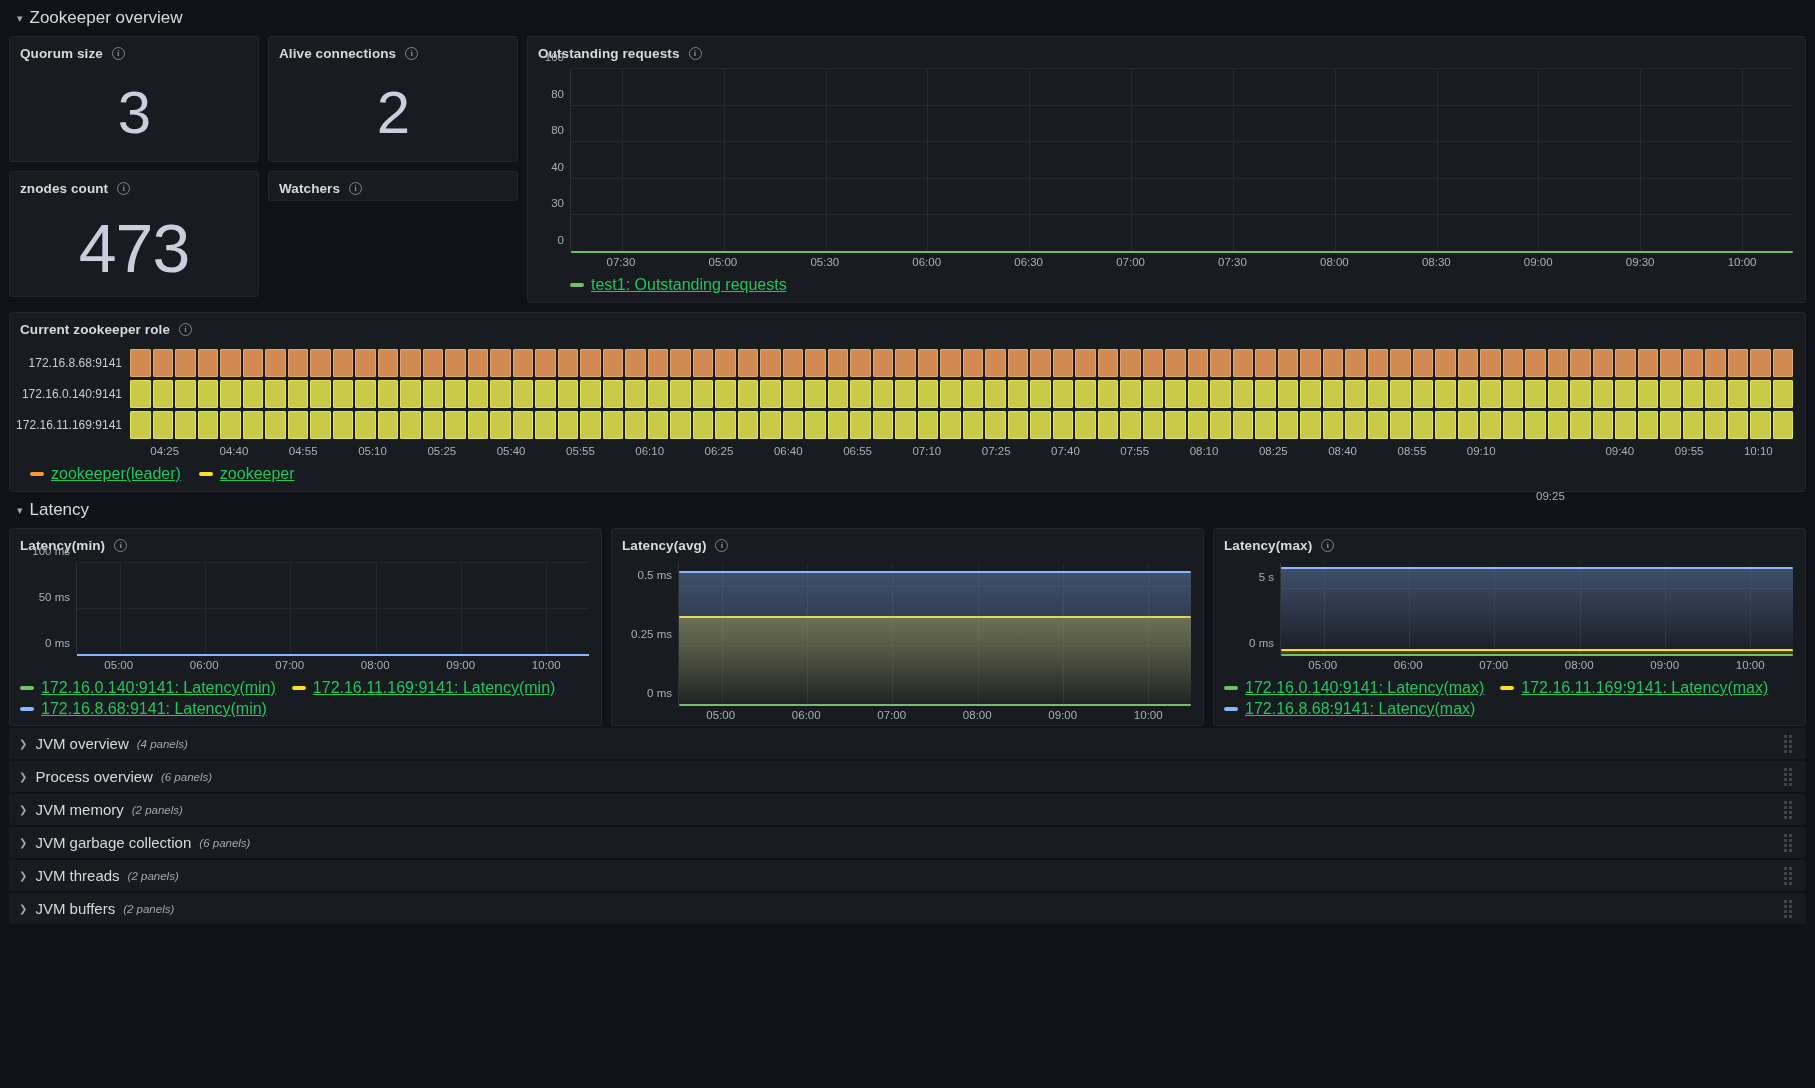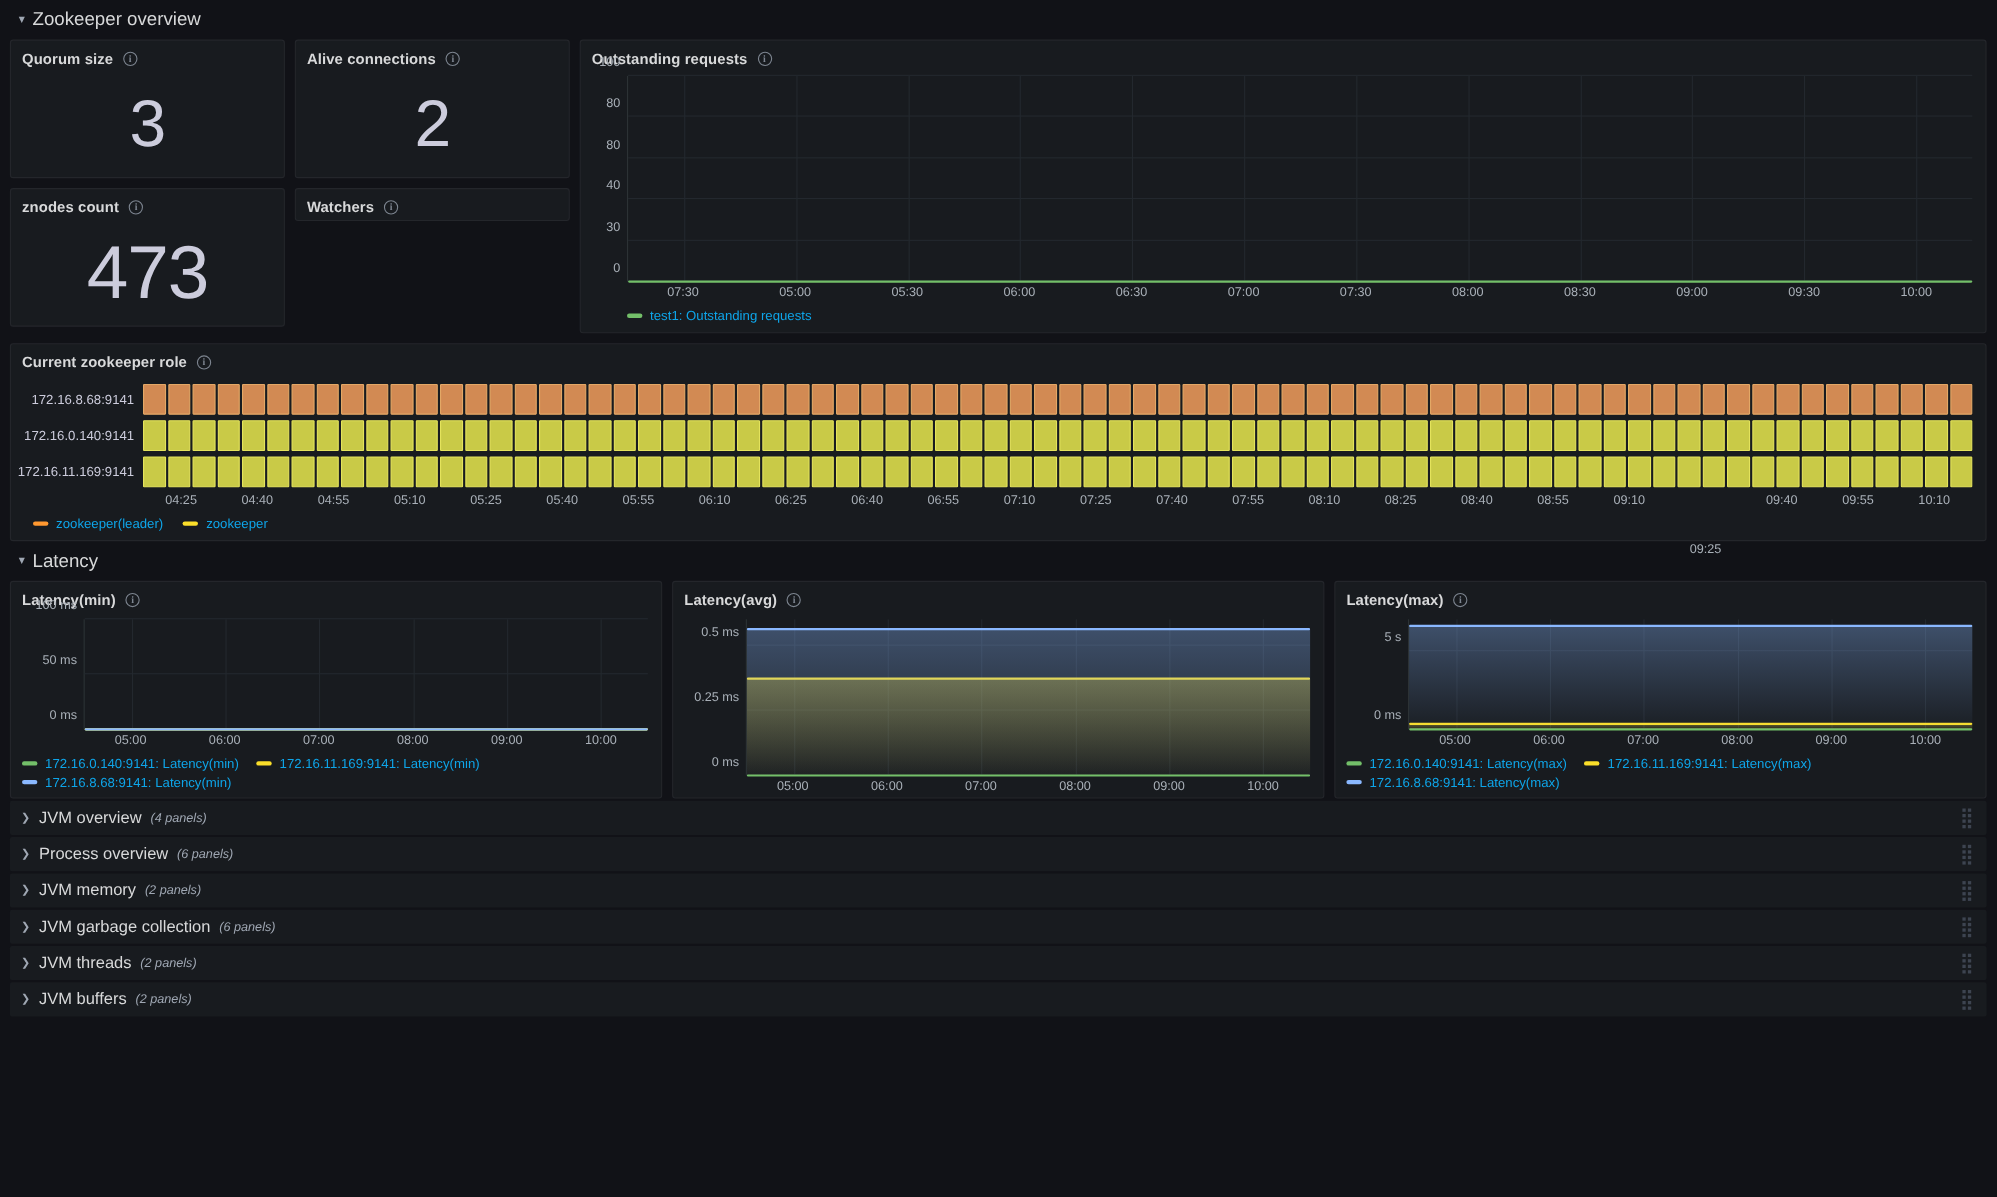--- a/index.html
+++ b/index.html
@@ -75,21 +75,21 @@
   .gridline-v { position: absolute; top: 0; bottom: 0; width: 1px; background: #23282e; }
   .series-line { position: absolute; left: 0; right: 0; height: 2px; border-radius: 1px; }
   .x-axis { position: relative; height: 21px; margin: 0 12px 0 42px; }
   .x-tick {
     position: absolute; transform: translateX(-50%);
     font-size: 11.5px; color: #a9b0b8; white-space: nowrap; top: 4px;
   }
   .legend { display: flex; flex-wrap: wrap; gap: 4px 18px; padding: 3px 12px 8px 42px; }
   .legend-item { display: flex; align-items: center; gap: 7px; cursor: pointer; }
   .legend-swatch { width: 14px; height: 3.5px; border-radius: 2px; flex: 0 0 14px; }
-  .legend-label { font-size: 12px; color: #0ea5e9; white-space: nowrap; }
+  .legend-label { font-size: 16px; color: #22c55e; white-space: nowrap; text-decoration: underline; }
 
   
   .tl-panel { margin-top: 9px; height: 180px; display: flex; flex-direction: column; }
   .tl-body { flex: 1; display: flex; padding: 6px 12px 0 8px; }
   .tl-labels { width: 112px; flex: 0 0 112px; display: flex; flex-direction: column; }
   .tl-label {
     flex: 1; display: flex; align-items: center; justify-content: flex-end;
     padding-right: 8px; font-size: 12px; color: #ccccdc; white-space: nowrap;
   }
   .tl-rows { flex: 1; display: flex; flex-direction: column; position: relative; }

